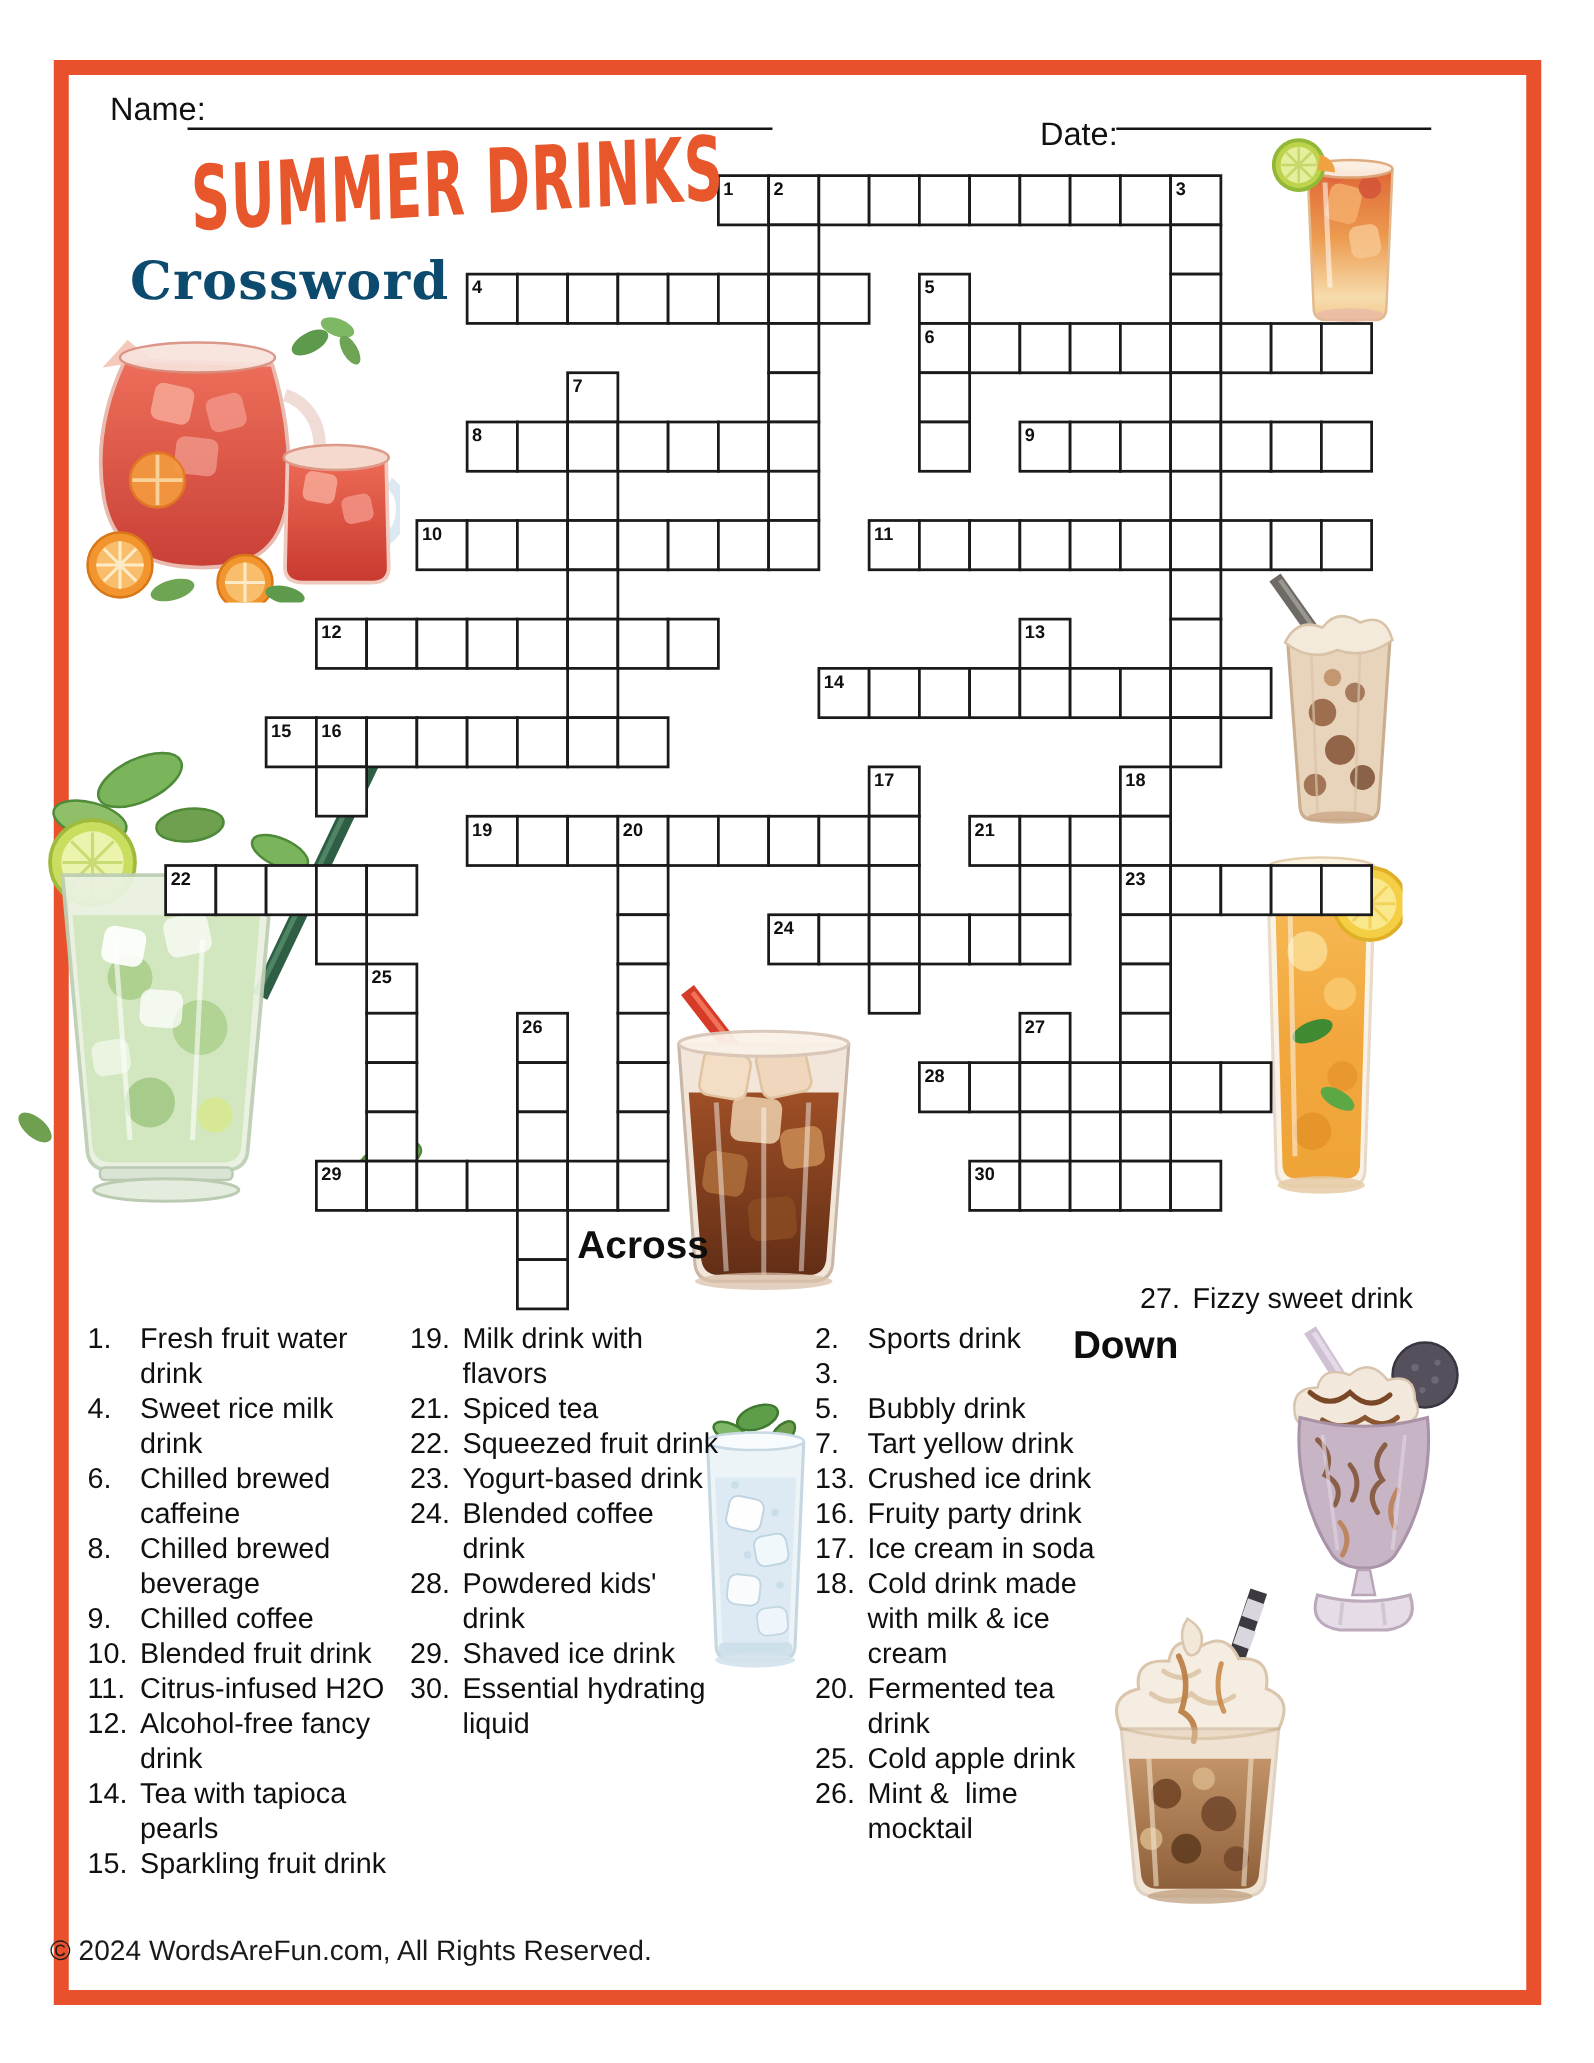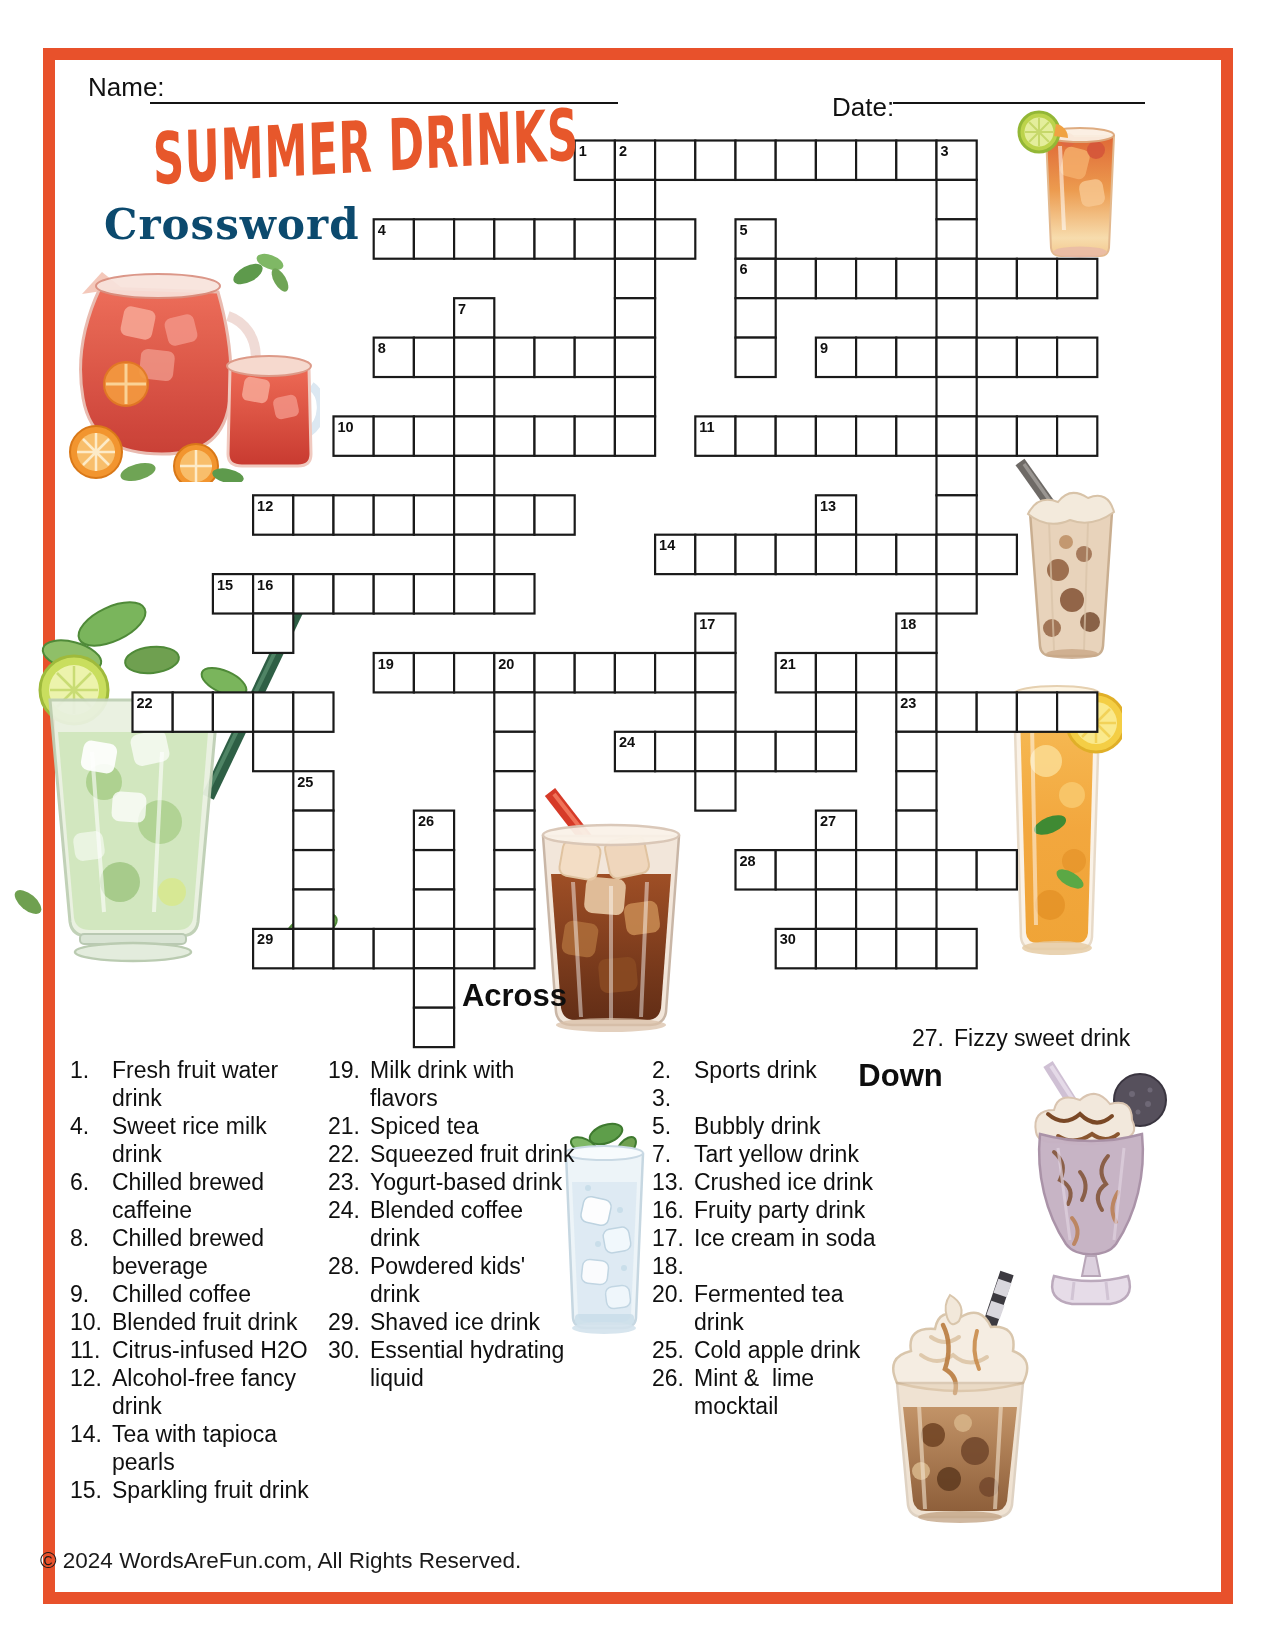--- a/index.html
+++ b/index.html
@@ -588,20 +588,23 @@
       <div class="clue">
         <span class="cnum">16.</span>
         <span class="ctext">Fruity party drink</span>
       </div>
       <div class="clue">
         <span class="cnum">17.</span>
         <span class="ctext">Ice cream in soda</span>
       </div>
       <div class="clue">
         <span class="cnum">18.</span>
+        <span class="ctext">Cold drink made
+with milk &amp; ice
+cream</span>
       </div>
       <div class="clue">
         <span class="cnum">20.</span>
         <span class="ctext">Fermented tea
 drink</span>
       </div>
       <div class="clue">
         <span class="cnum">25.</span>
         <span class="ctext">Cold apple drink</span>
       </div>

